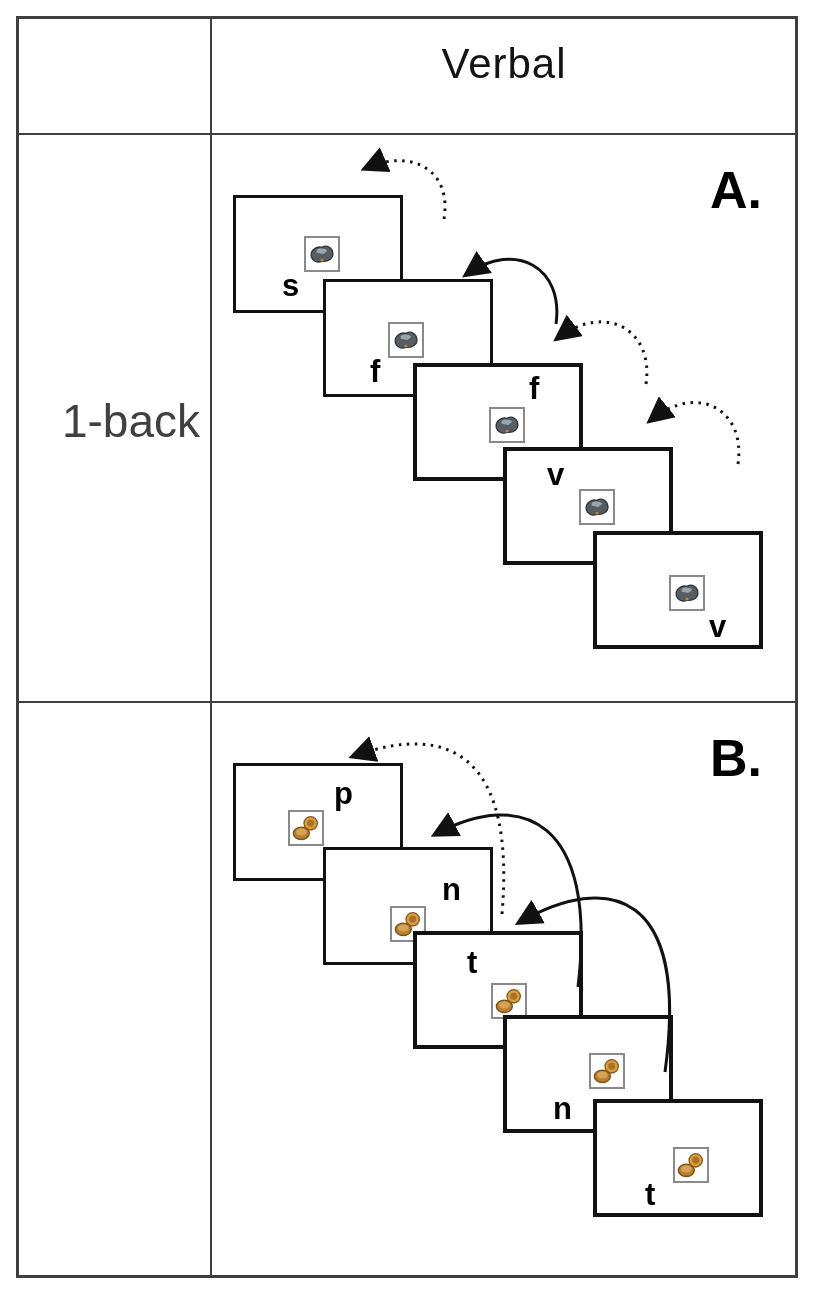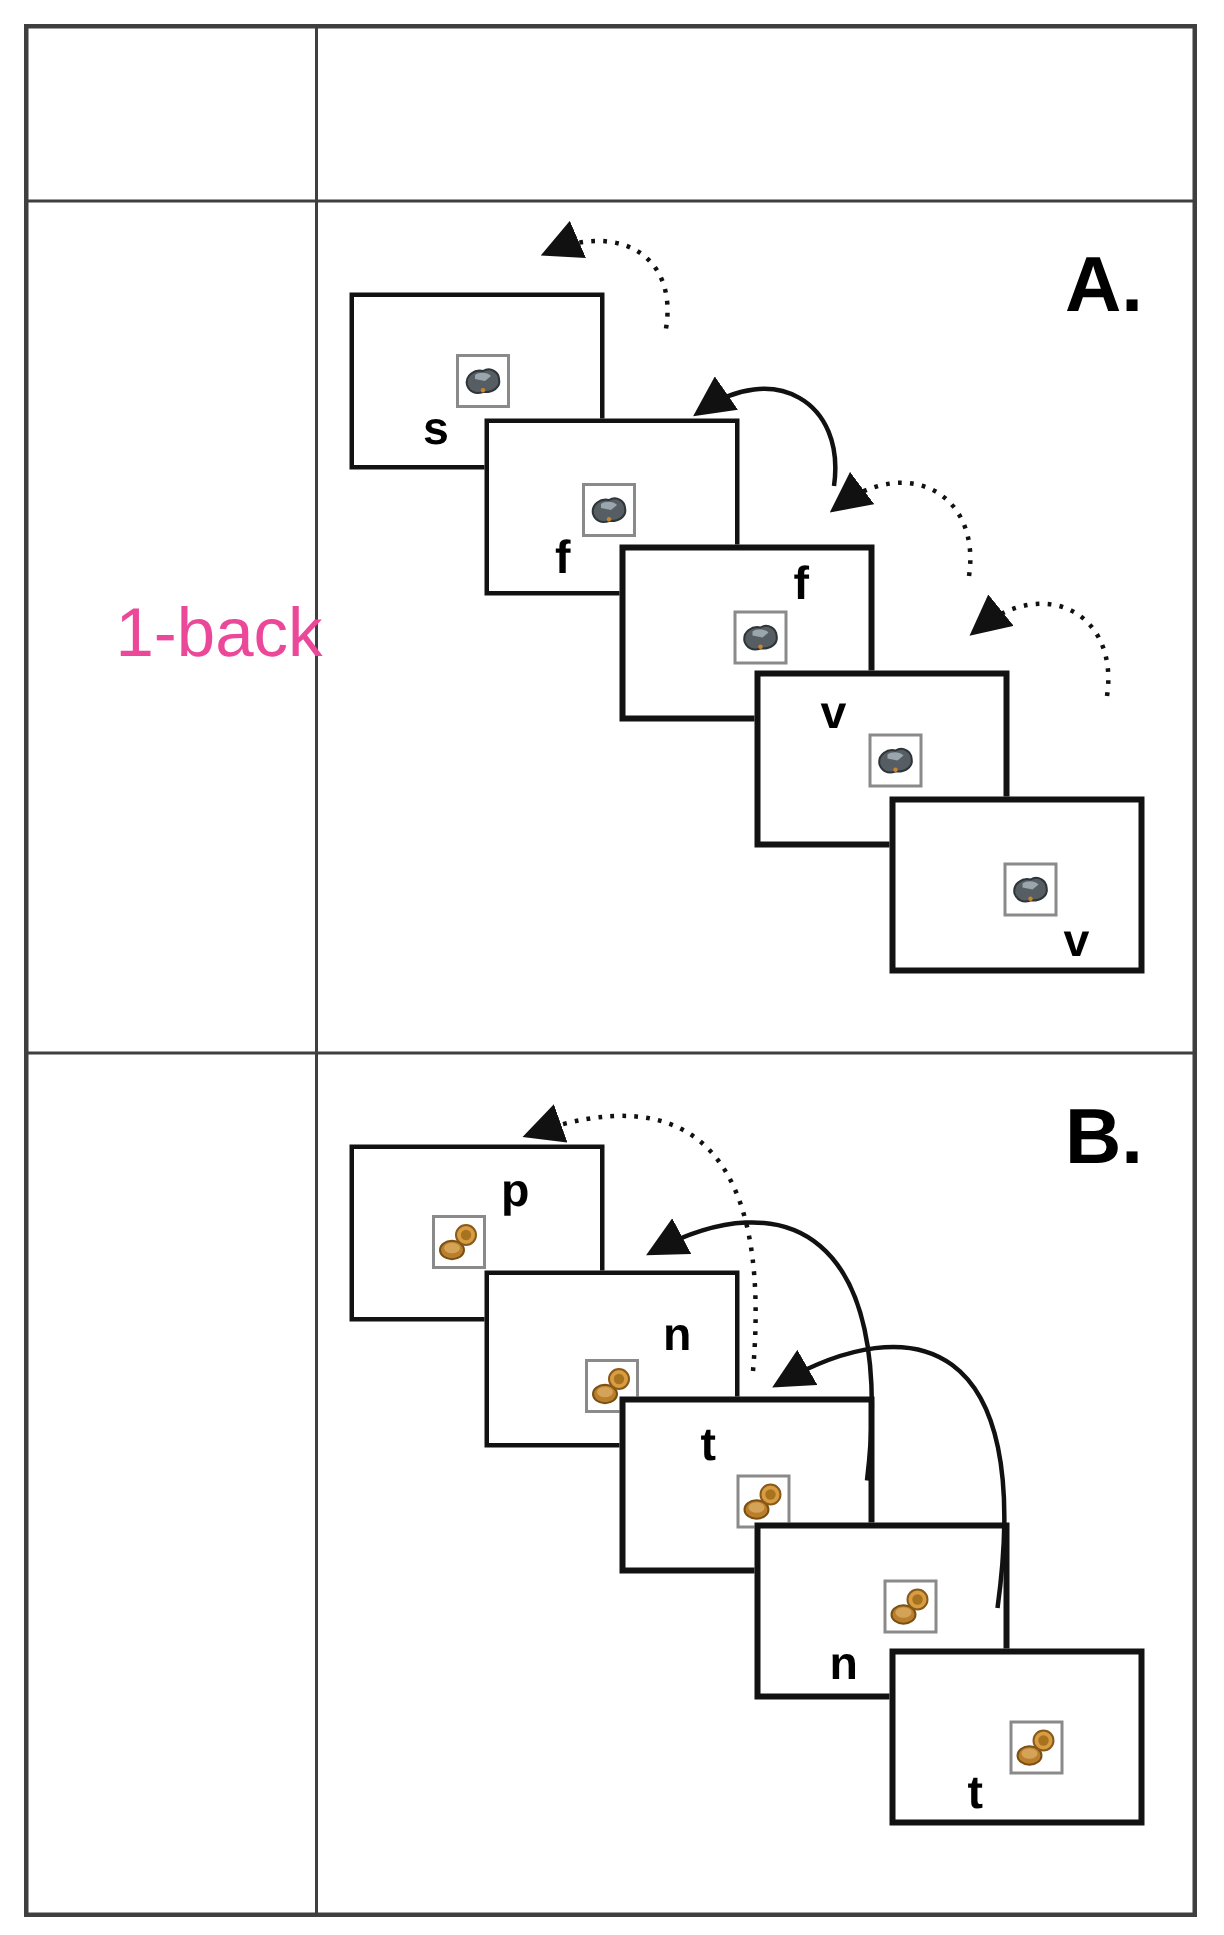--- a/index.html
+++ b/index.html
@@ -8,21 +8,21 @@
     font-family:"Liberation Sans",sans-serif;color:#0d0d0d;overflow:hidden;
   }
   
   .tline{position:absolute;background:#3f3f3f;}
   #outer{position:absolute;left:16px;top:16px;width:782px;height:1262px;
          border:3px solid #3f3f3f;box-sizing:border-box;background:#fff;}
   
   .hdr{position:absolute;left:210px;top:40px;width:588px;text-align:center;
        font-size:42px;color:#141414;letter-spacing:1px;}
   .rowlab{position:absolute;left:16px;width:230px;text-align:center;
-          font-size:46px;color:#ec4899;margin-left:15px;}
+          font-size:46px;color:#404040;}
   .panel-letter{position:absolute;font-size:52px;font-weight:bold;color:#000;}
   
   .panel{position:absolute;left:210px;width:588px;}
   
   .card{position:absolute;width:170px;height:118px;background:#ffffff;
         border:4px solid #121212;box-sizing:border-box;}
   .ltr{position:absolute;font-size:31px;font-weight:bold;line-height:1;color:#000;}
   .picframe{position:absolute;width:36px;height:36px;background:#fff;
             border:2px solid #8a8a8a;box-sizing:border-box;}
   .picframe svg{display:block;width:100%;height:100%;}
@@ -33,20 +33,21 @@
 </head>
 <body>
 
 <div id="canvas">
 
   <div id="outer"></div>
   <div class="tline" style="left:210px;top:16px;width:2px;height:1262px;"></div>
   <div class="tline" style="left:16px;top:133px;width:782px;height:2px;"></div>
   <div class="tline" style="left:16px;top:701px;width:782px;height:2px;"></div>
 
+  <div class="hdr">Verbal</div>
 
   <div class="rowlab" style="top:394px;">1-back</div>
 
   <div class="panel" style="top:134px;height:568px;">
 
     <div class="panel-letter" style="left:500px;top:26px;">A.</div>
 
     <div class="card" style="left:23px;top:61px;z-index:1;border-width:3px;">
       <span class="ltr" style="left:46px;top:72px;">s</span>
       <div class="picframe" style="left:68px;top:38px;">

